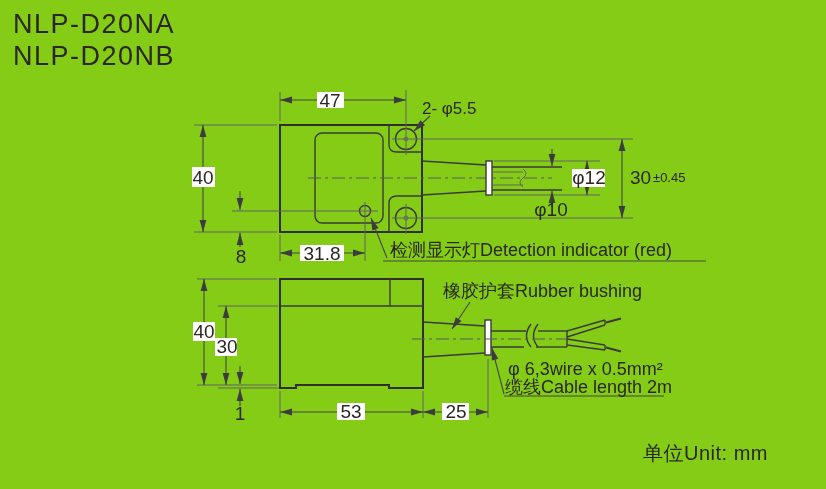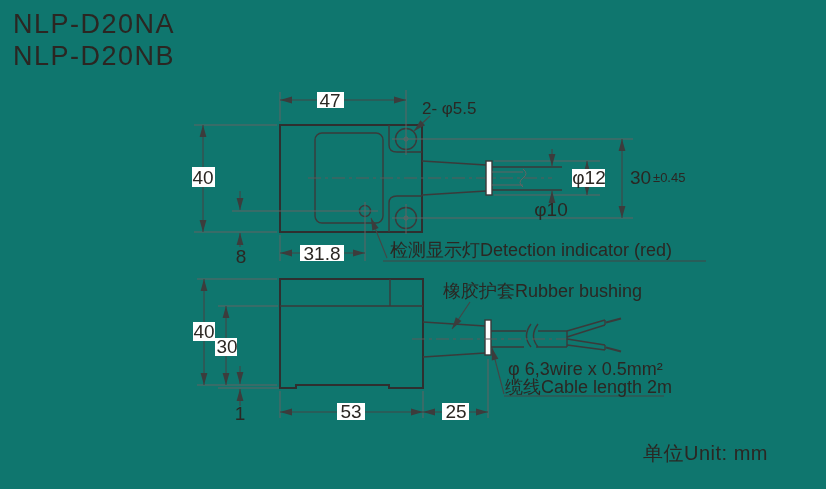--- a/index.html
+++ b/index.html
@@ -1,16 +1,16 @@
 <!DOCTYPE html>
 <html><head>
 <meta charset="utf-8">
 <style>
   html,body{margin:0;padding:0;background:#ffffff;}
-  .page{position:relative;width:826px;height:489px;background:#0f766e;overflow:hidden;
+  .page{position:relative;width:826px;height:489px;background:#84cc16;overflow:hidden;
         font-family:"Liberation Sans","DejaVu Sans",sans-serif;}
   svg text{fill:#2b2723;font-family:"Liberation Sans","DejaVu Sans",sans-serif;}
   .title-txt{font-size:27px;letter-spacing:1.5px;fill:#2b2622;}
   .dim-txt{font-size:19px;}
   .tol-txt{font-size:13px;}
   .lbl-txt{font-size:18px;}
   .small-lbl{font-size:17px;}
   .unit-txt{font-size:20px;letter-spacing:0.5px;}
   .thick{stroke:#2f2f2f;stroke-width:2;fill:none;}
   .med{stroke:#3a3a3a;stroke-width:1.4;fill:none;}

